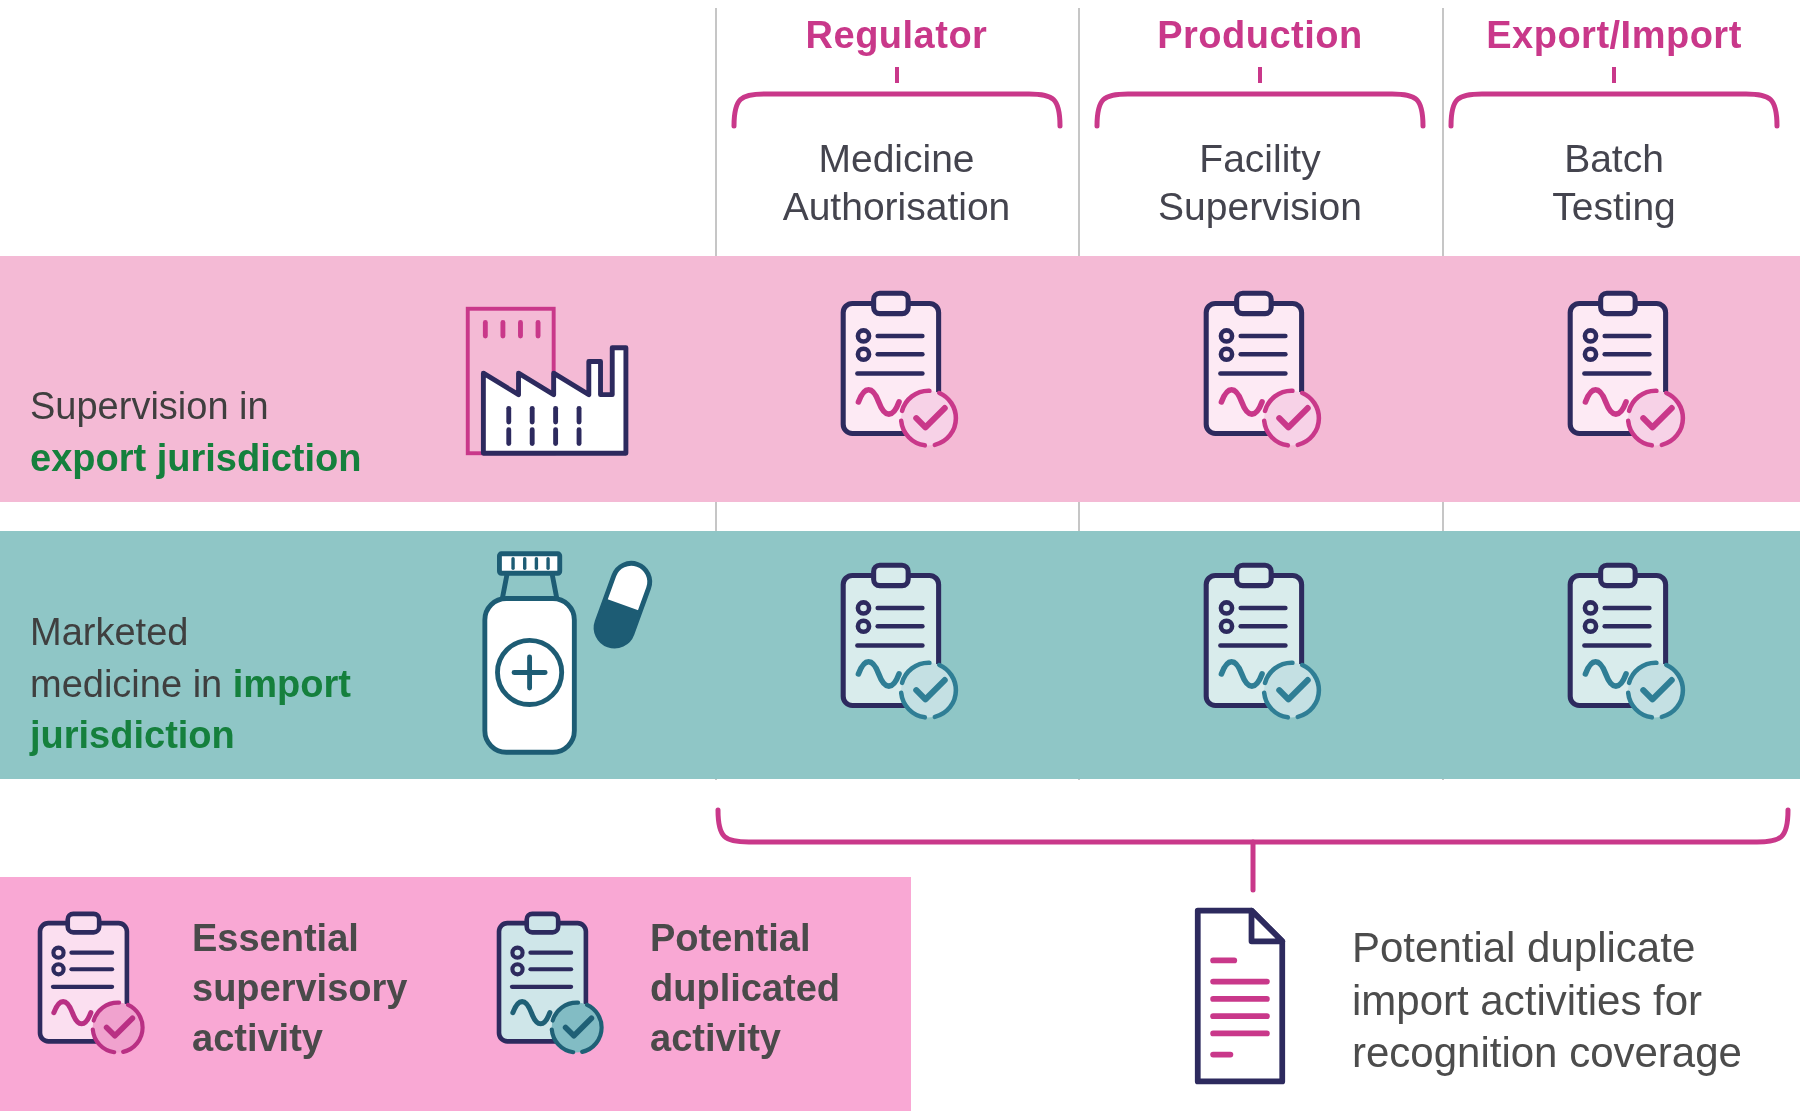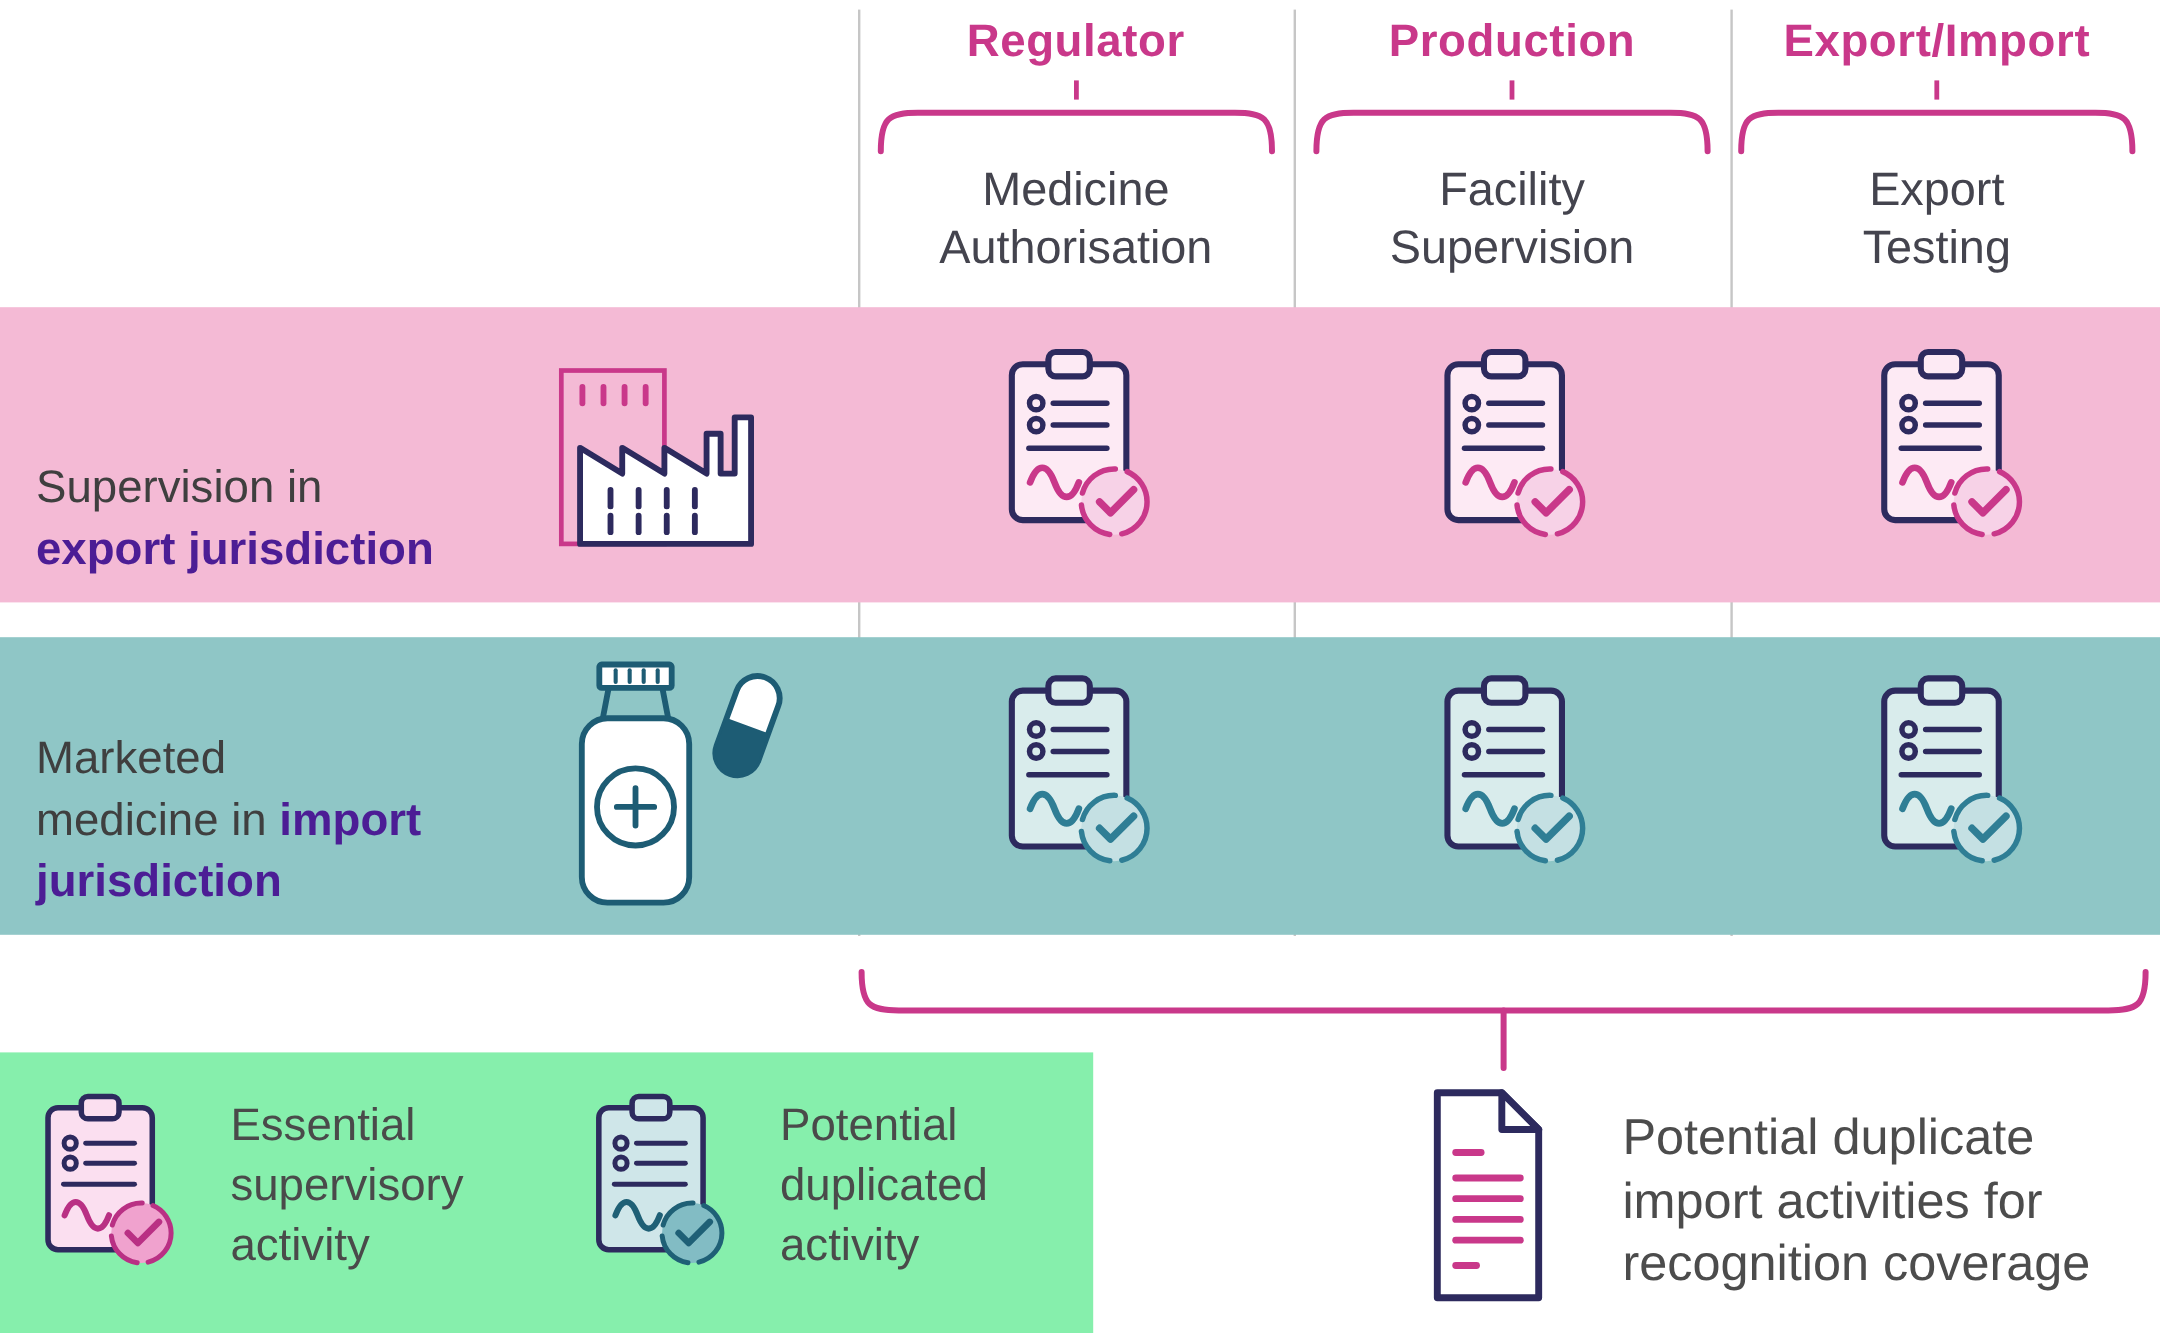--- a/index.html
+++ b/index.html
@@ -13,35 +13,35 @@
   .col-title { font-size:38px; font-weight:700; color:#c9388a; letter-spacing:.5px; }
   .tick { width:4px; height:16px; background:#c9388a; margin:10px 0 2px; }
   .brace-top { display:block; }
   .col-activity { font-size:39px; color:#44444e; text-align:center; white-space:pre-line; line-height:1.22; margin-top:4px; }
 
   .band { position:absolute; left:0; width:1800px; }
   .band.pink { top:256px; height:246px; background:#f4bad5; }
   .band.teal { top:531px; height:248px; background:#8fc6c6; }
 
   .band-label { position:absolute; left:30px; font-size:38px; line-height:1.35; color:#3f3f3f; white-space:pre-line; width:400px; }
-  .band-label b { font-weight:700; color:#4c1d95;text-align:right; }
+  .band-label b { font-weight:700; color:#15803d;text-align:right; }
   .label-pink { top:330px; }
   .label-teal { top:556px; }
 
   .icon-abs { position:absolute; }
 
   .clip { position:absolute; width:134px; height:167px; }
   .clip-pink        { --board:#fdeaf4; --tab:#fdeaf4; --line:#2d2a5e; --accent:#c9388a; --badge:#f7d2e7; }
   .clip-teal        { --board:#d9ecec; --tab:#d9ecec; --line:#2d2a5e; --accent:#2f7e95; --badge:#c4e0e3; }
   .clip-legend-pink { --board:#fbdff0; --tab:#fbdff0; --line:#2d2a5e; --accent:#b93084; --badge:#f0a2ce; }
   .clip-legend-teal { --board:#cfe6e9; --tab:#cfe6e9; --line:#2d2a5e; --accent:#1f6076; --badge:#82bcc4; }
 
   .brace-bottom { position:absolute; left:714px; top:806px; }
 
-  .legend { position:absolute; left:0; top:877px; width:911px; height:234px; background:#86efac; }
+  .legend { position:absolute; left:0; top:877px; width:911px; height:234px; background:#f9a8d4;font-weight:bold; }
   .legend-icon { position:absolute; width:122px; height:152px; top:32px; }
   .legend-text { position:absolute; top:36px; font-size:38px; line-height:1.32; color:#4a4a4a; white-space:pre-line; }
 
   .doc-icon { position:absolute; left:1192px; top:903px; width:96px; height:186px; }
   .callout-text { position:absolute; left:1352px; top:922px; width:452px; font-size:42px; line-height:1.25; color:#4c4c4c; white-space:pre-line; }
 </style>
 </head>
 <body>
 
 <svg width="0" height="0" style="position:absolute" aria-hidden="true">
@@ -86,21 +86,21 @@
     <div class="col-activity">Facility
 Supervision</div>
   </div>
 
   <div class="col-head" style="left:1442px;width:344px">
     <div class="col-title">Export/Import</div>
     <div class="tick"></div>
     <svg class="brace-top" width="336" height="46" viewBox="0 0 336 46">
       <path d="M5 41 C5 13 12 9 36 9 H300 C324 9 331 13 331 41" fill="none" stroke="#c9388a" stroke-width="5" stroke-linecap="round"></path>
     </svg>
-    <div class="col-activity">Export
+    <div class="col-activity">Batch
 Testing</div>
   </div>
 
   <div class="band pink"></div>
   <div class="band-label label-pink">
     <span>Supervision in
 </span><b>export jurisdiction</b>
   </div>
 
   <svg class="icon-abs" style="left:458px;top:302px" width="205" height="158" viewBox="0 0 210 160">

